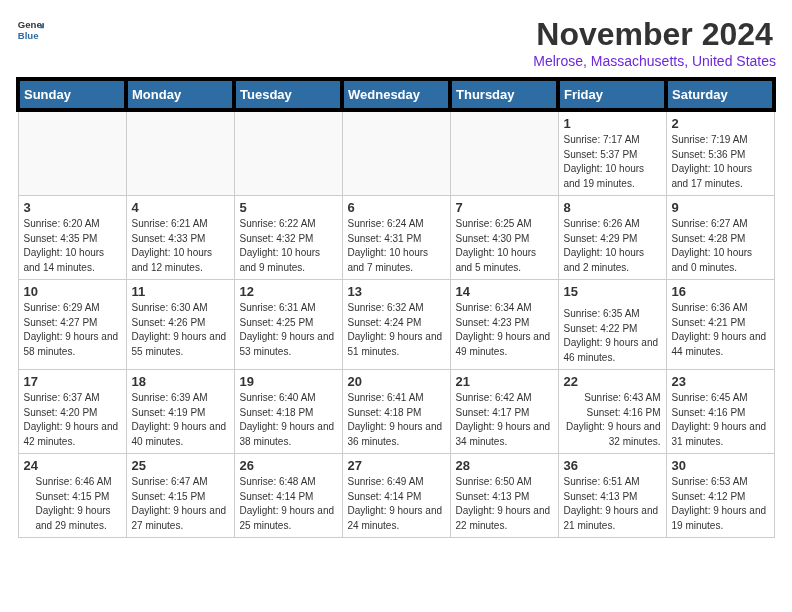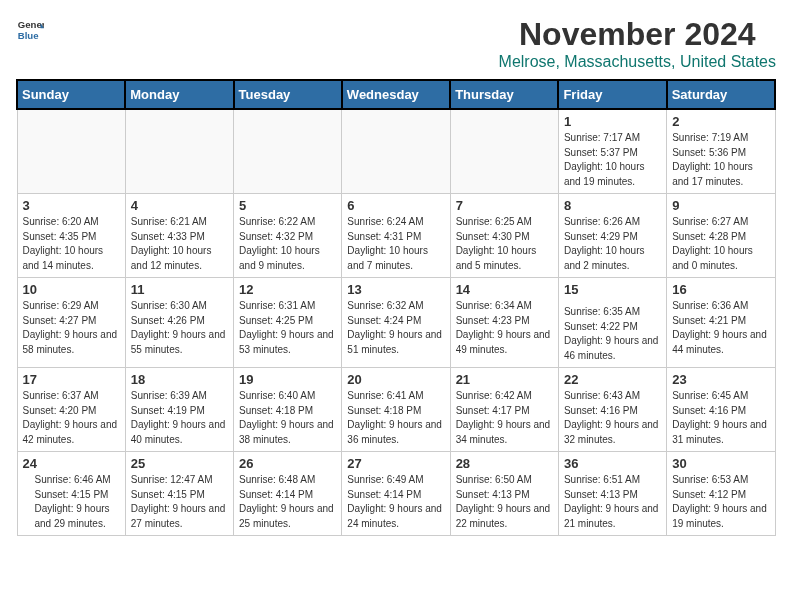--- a/index.html
+++ b/index.html
@@ -27,35 +27,35 @@
     }
     .title-area {
       text-align: center;
     }
     .month-title {
       font-size: 32px;
       font-weight: bold;
       color: #333;
     }
     .location-title {
-      font-size: 16px;
-      color: #0f766e;
+      font-size: 14px;
+      color: #6d28d9;
     }
     table {
       width: 100%;
       border-collapse: collapse;
       table-layout: fixed;
     }
     th {
       background-color: #2e6da4;
       color: #fff;
       font-size: 13px;
       padding: 6px 4px;
       text-align: left;
-      border: 2px solid #000000;
+      border: 4px solid #000000;
     }
     td {
       border: 1px solid #ccc;
       vertical-align: top;
       padding: 4px 5px;
       font-size: 10.5px;
       color: #333;
       height: 80px;
       background: #fff;
     }
@@ -237,41 +237,41 @@
 Daylight: 9 hours and 36 minutes.</div>
         </td>
         <td>
           <span class="day-num">21</span>
           <div class="day-detail" style="white-space: pre-line;">Sunrise: 6:42 AM
 Sunset: 4:17 PM
 Daylight: 9 hours and 34 minutes.</div>
         </td>
         <td>
           <span class="day-num">22</span>
-          <div class="day-detail" style="white-space: pre-line;">Sunrise: 6:43 AM
+          <div class="day-detail" style="white-space: pre-line; text-align: right;">Sunrise: 6:43 AM
 Sunset: 4:16 PM
 Daylight: 9 hours and 32 minutes.</div>
         </td>
         <td>
           <span class="day-num">23</span>
           <div class="day-detail" style="white-space: pre-line;">Sunrise: 6:45 AM
 Sunset: 4:16 PM
 Daylight: 9 hours and 31 minutes.</div>
         </td>
       </tr>
       <tr>
         <td>
           <span class="day-num">24</span>
           <div class="day-detail" style="white-space: pre-line; margin-left: 12px;">Sunrise: 6:46 AM
 Sunset: 4:15 PM
 Daylight: 9 hours and 29 minutes.</div>
         </td>
         <td>
           <span class="day-num">25</span>
-          <div class="day-detail" style="white-space: pre-line;">Sunrise: 12:47 AM
+          <div class="day-detail" style="white-space: pre-line;">Sunrise: 6:47 AM
 Sunset: 4:15 PM
 Daylight: 9 hours and 27 minutes.</div>
         </td>
         <td>
           <span class="day-num">26</span>
           <div class="day-detail" style="white-space: pre-line;">Sunrise: 6:48 AM
 Sunset: 4:14 PM
 Daylight: 9 hours and 25 minutes.</div>
         </td>
         <td>

